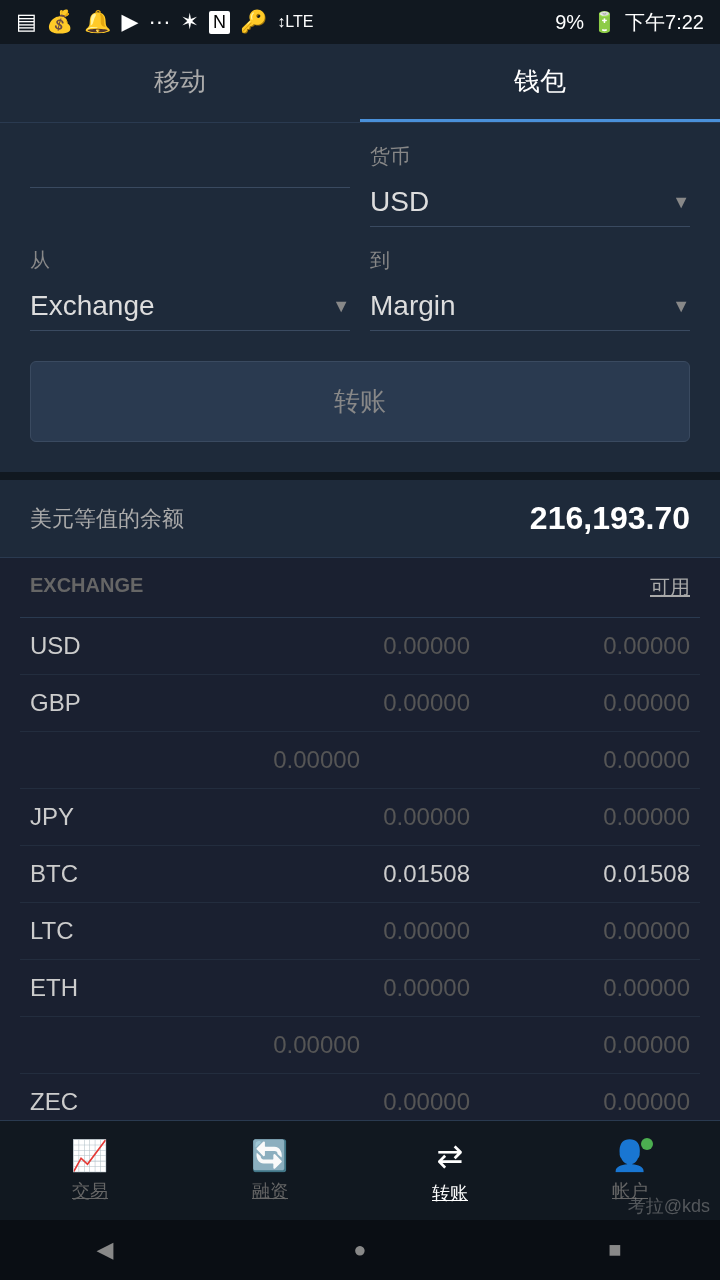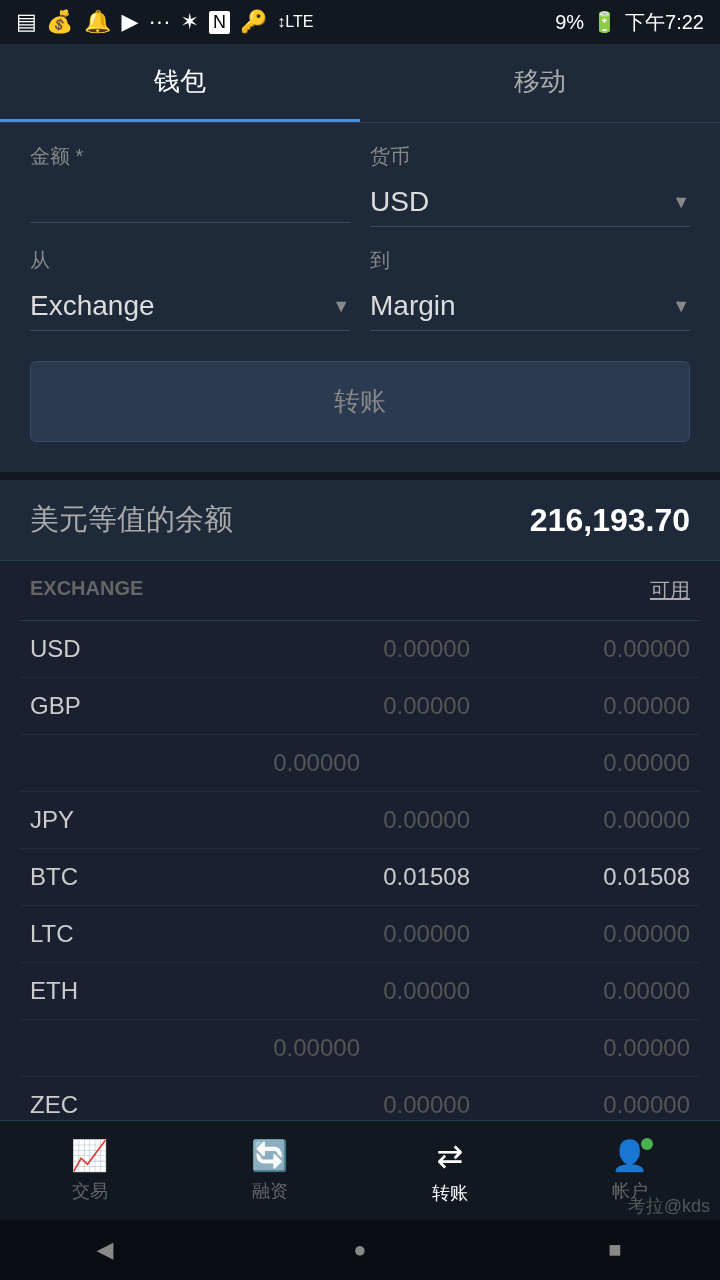--- a/index.html
+++ b/index.html
@@ -117,21 +117,21 @@
     .balance-section {
       background: #1e2a3a;
       padding: 20px 30px;
       border-top: 8px solid #111820;
       display: flex;
       justify-content: space-between;
       align-items: center;
       border-bottom: 1px solid #2a3a50;
     }
     .balance-label {
-      font-size: 29px;
+      font-size: 22px;
       color: #aaa;
     }
     .balance-value {
       font-size: 32px;
       color: #fff;
       font-weight: bold;
     }
 
     
     .table-section {
@@ -174,21 +174,21 @@
       flex-direction: column;
       align-items: center;
       justify-content: center;
       cursor: pointer;
       color: #666;
       font-size: 18px;
       gap: 6px;
     }
     .nav-item.active { color: #fff; }
     .nav-icon { font-size: 30px; }
-    .nav-label { font-size: 18px; }
+    .nav-label { font-size: 18px; text-decoration: underline; }
 
     .account-wrapper { position: relative; display: inline-block; }
     .online-dot {
       position: absolute;
       top: 0;
       right: -4px;
       width: 12px;
       height: 12px;
       background: #4caf50;
       border-radius: 50%;
@@ -247,33 +247,32 @@
       <span style="font-size:16px;">↕LTE</span>
     </div>
     <div class="status-right">
       <span>9%</span>
       <span>🔋</span>
       <span>下午7:22</span>
     </div>
   </div>
 
   <div class="top-tabs">
+    <div class="top-tab">
+      <span>移动</span>
+    </div>
     <div class="top-tab active">
       <span>钱包</span>
     </div>
-    <div class="top-tab">
-      <span>移动</span>
-    </div>
   </div>
 
   <div class="form-section">
     
     <div class="form-row">
       <div class="form-group">
-        <label class="form-label">金额 *</label>
         <input class="form-input" type="text" style="">
       </div>
       <div class="form-group">
         <label class="form-label">货币</label>
         <div class="form-select-wrapper">
           <div class="form-select-display">
             <span>USD</span>
             <span class="chevron-down">▼</span>
           </div>
         </div>

